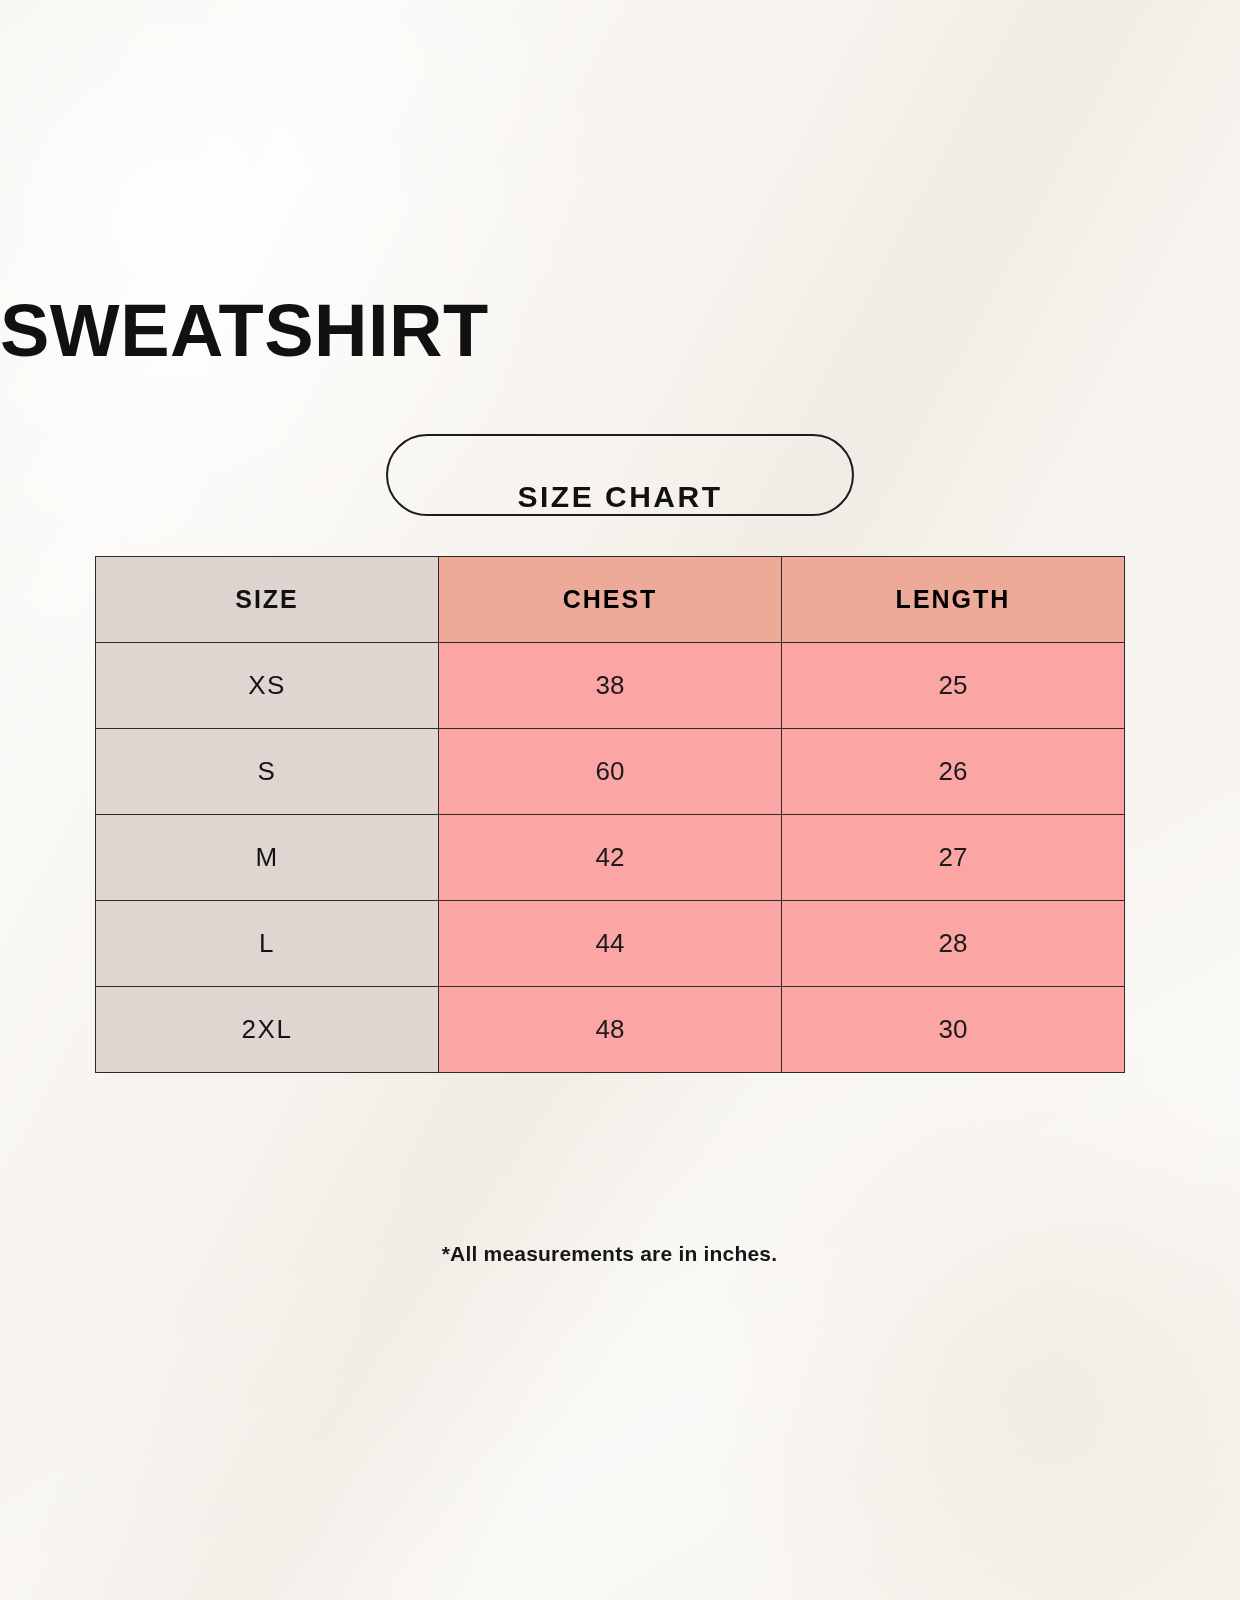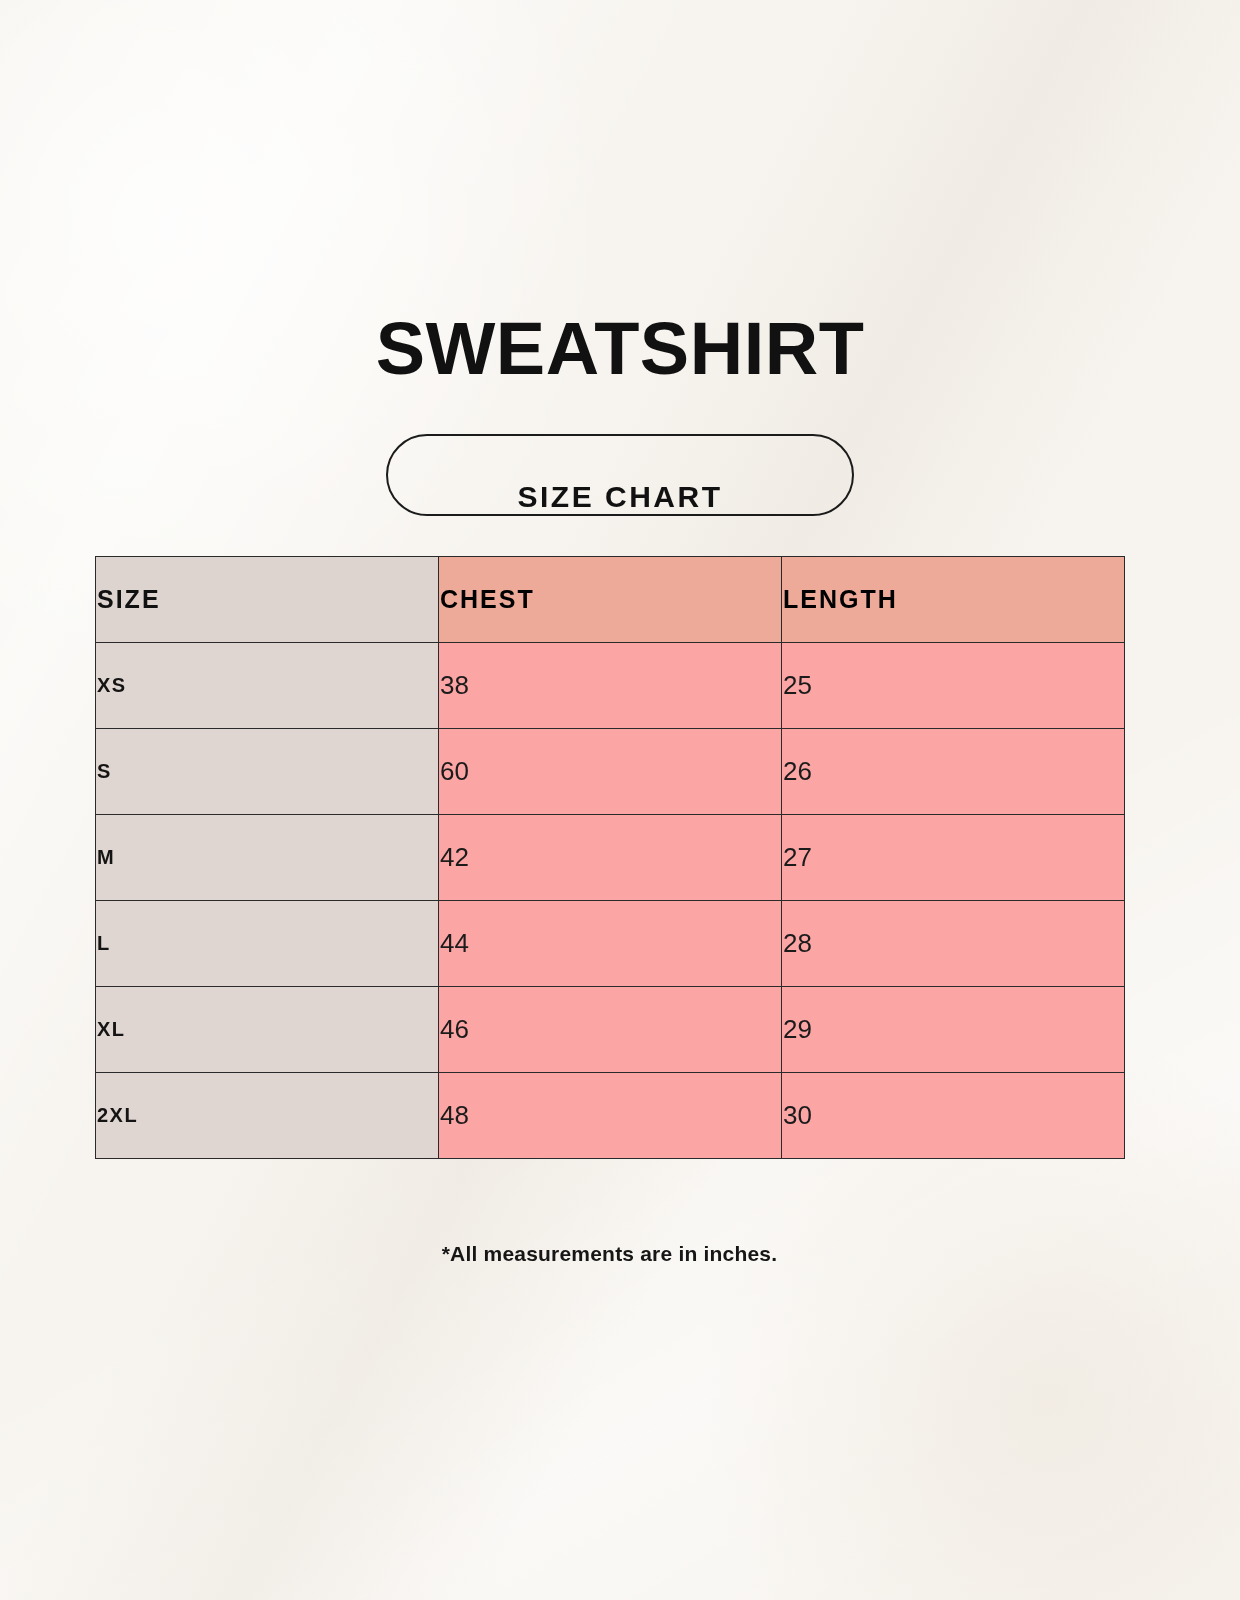--- a/index.html
+++ b/index.html
@@ -46,24 +46,24 @@
   }
 
   .page {
     position: relative;
     width: 1240px;
     height: 1600px;
   }
 
   .title {
     position: absolute;
-    top: 312px;
+    top: 294px;
     left: 0;
     width: 1240px;
-    text-align: center;
+    text-align: left;
     font-size: 74px;
     font-weight: 700;
     letter-spacing: 0.5px;
     color: #111111;
     line-height: 1;
   }
 
   .pill {
     position: absolute;
     top: 434px;
@@ -95,21 +95,21 @@
 
   table.size-table {
     border-collapse: collapse;
     width: 1029px;
     table-layout: fixed;
   }
   table.size-table th,
   table.size-table td {
     border: 1.5px solid #2a2a2a;
     height: 86px;
-    text-align: left;
+    text-align: center;
     vertical-align: middle;
     box-sizing: border-box;
   }
   col.c-size { width: 343px; }
   col.c-val  { width: 343px; }
 
   th.head-size {
     background: #ded4cf;
     font-size: 25px;
     font-weight: 700;
@@ -118,22 +118,22 @@
   }
   th.head-meas {
     background: #eeaa99;
     font-size: 25px;
     font-weight: 700;
     letter-spacing: 2px;
     color: #000000;
   }
   td.cell-size {
     background: #e0d6d1;
-    font-size: 20px;
-    font-weight: 700;
+    font-size: 26px;
+    font-weight: 400;
     letter-spacing: 1.5px;
     color: #141414;
   }
   td.cell-val {
     background: #fca5a5;
     font-size: 26px;
     font-weight: 400;
     color: #1b1b1b;
   }
 
@@ -192,25 +192,20 @@
           <td class="cell-size">M</td>
           <td class="cell-val">42</td>
           <td class="cell-val">27</td>
         </tr>
         <tr>
           <td class="cell-size">L</td>
           <td class="cell-val">44</td>
           <td class="cell-val">28</td>
         </tr>
         <tr>
-          <td class="cell-size">XL</td>
-          <td class="cell-val">46</td>
-          <td class="cell-val">29</td>
-        </tr>
-        <tr>
           <td class="cell-size">2XL</td>
           <td class="cell-val">48</td>
           <td class="cell-val">30</td>
         </tr>
       </tbody>
     </table>
   </div>
 
   <div class="footnote">*All measurements are in inches.</div>
 </div>

